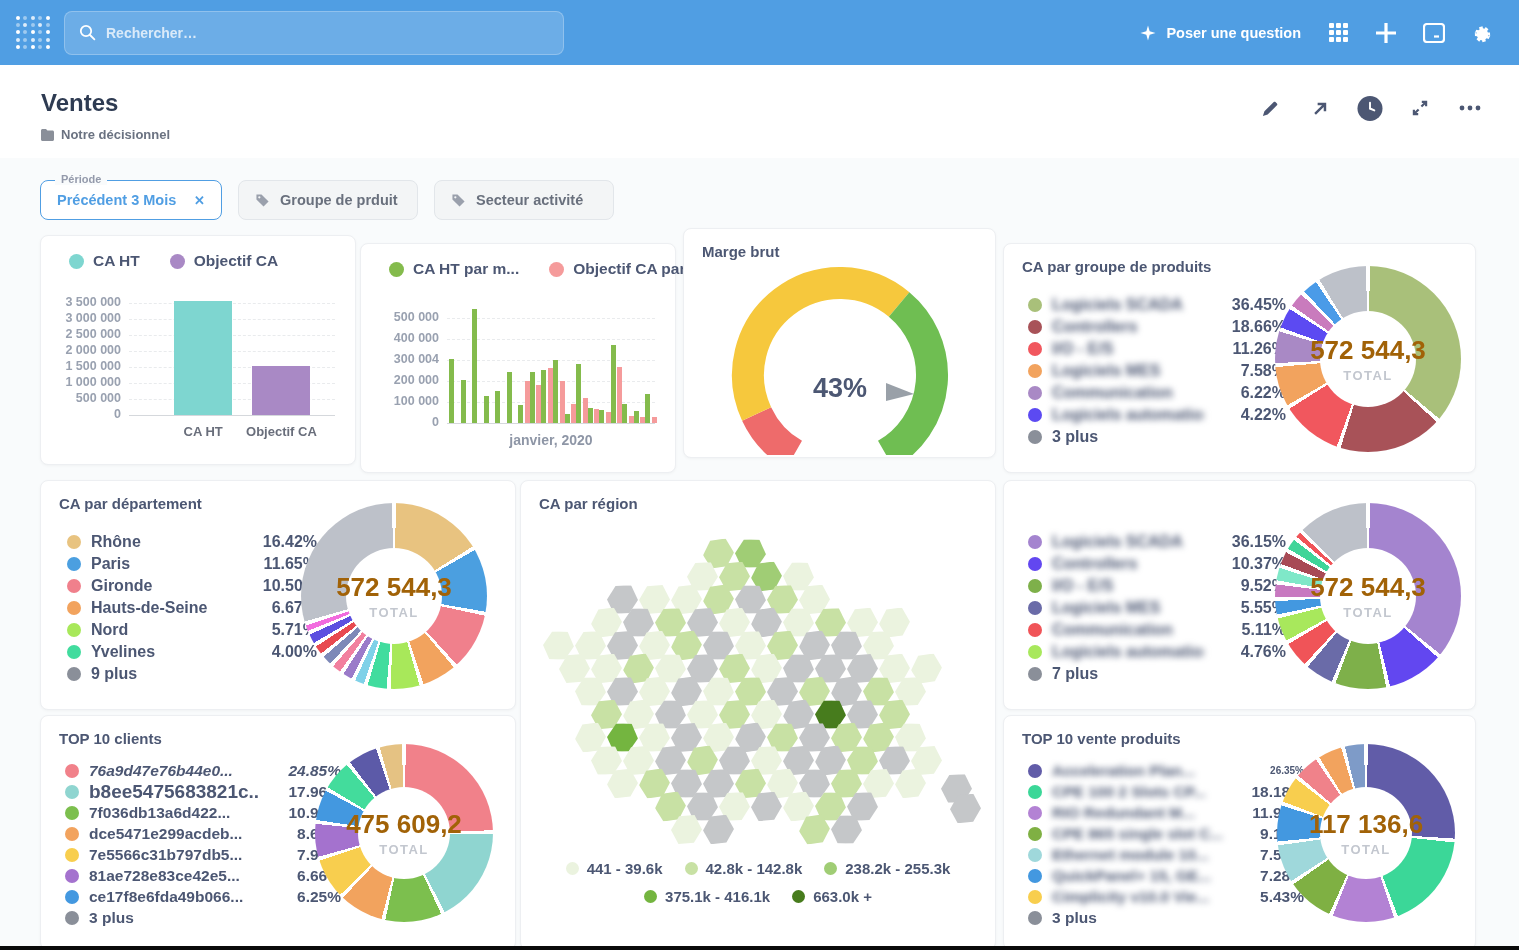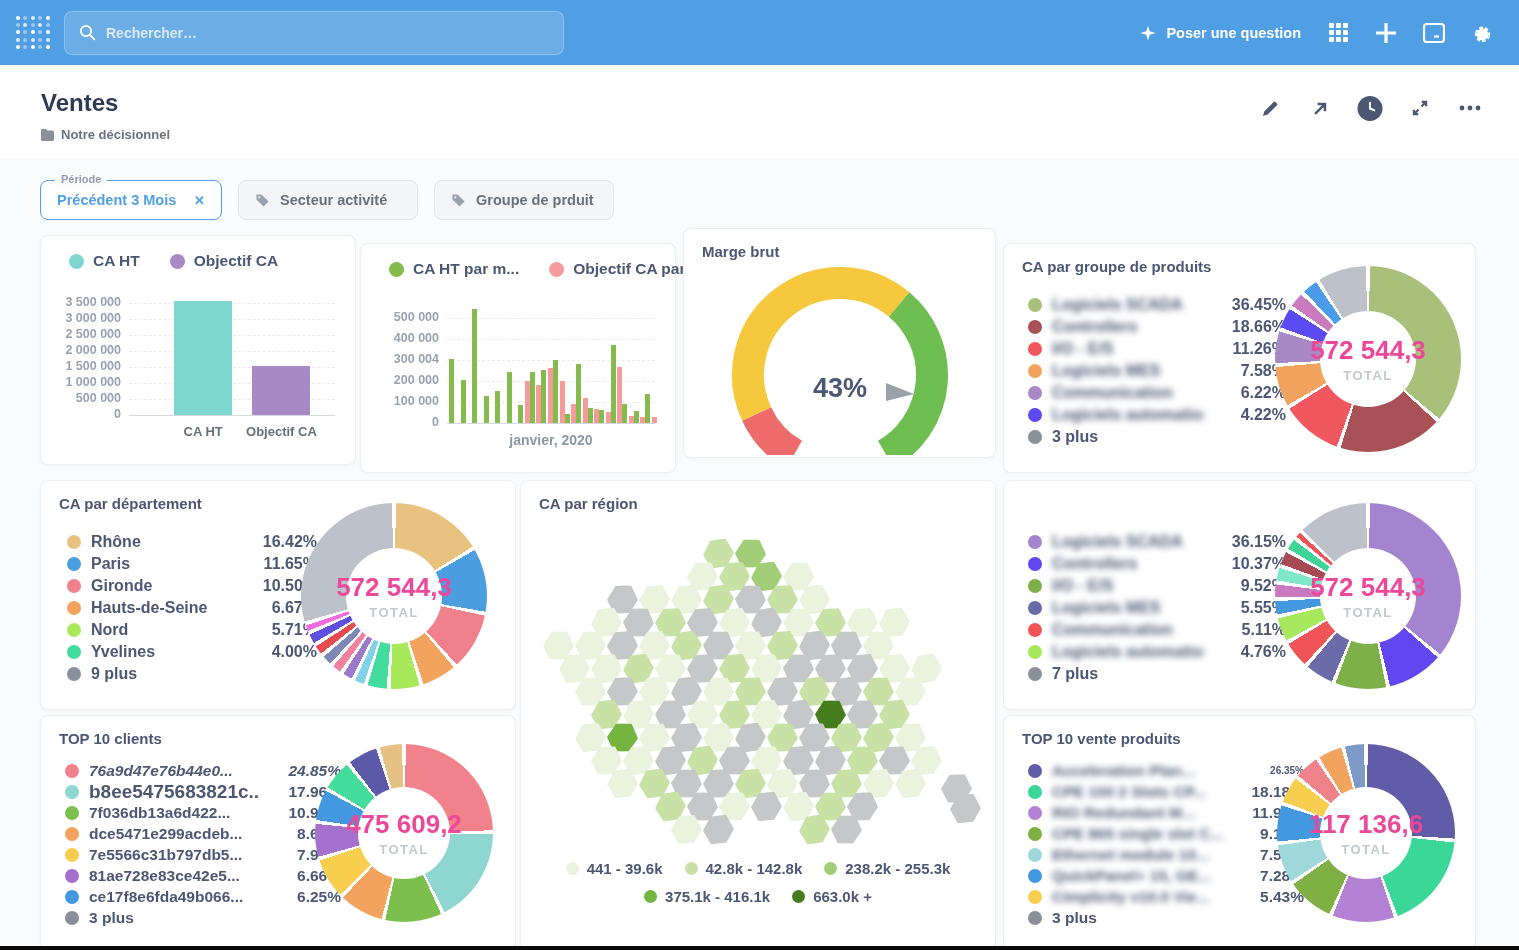--- a/index.html
+++ b/index.html
@@ -56,21 +56,21 @@
   
   .legend{position:absolute;}
   .lrow{display:flex;align-items:center;gap:10px;height:22px;cursor:pointer;}
   .ldot{width:14px;height:14px;border-radius:50%;flex:0 0 auto;}
   .llab{flex:1;font-size:16px;font-weight:700;color:#4C5773;white-space:nowrap;overflow:hidden;}
   .lpct{width:72px;text-align:right;font-size:16px;font-weight:700;color:#4C5773;}
   .blur{filter:blur(3px);}
   .donut{position:absolute;border-radius:50%;cursor:pointer;}
   .hole{position:absolute;left:24%;top:24%;width:52%;height:52%;border-radius:50%;background:#fff;
     display:flex;flex-direction:column;align-items:center;justify-content:center;}
-  .dval{font-size:26px;font-weight:700;color:#ec4899;white-space:nowrap;}
+  .dval{font-size:26px;font-weight:700;color:#a16207;white-space:nowrap;}
   .dtot{font-size:13px;font-weight:700;color:#C3C7CF;letter-spacing:1.5px;margin-top:2px;}
 
   
   .gauge-val{font-size:27px;font-weight:700;fill:#4C5773;}
 
   
   .map-grid{position:absolute;left:22px;top:58px;width:432px;height:320px;}
   .hex{position:absolute;width:31px;height:29px;
     clip-path:polygon(26% 4%,76% 0%,100% 50%,74% 96%,24% 100%,0% 52%);}
   .map-legend{position:absolute;left:0;right:0;display:flex;justify-content:center;gap:22px;
@@ -208,28 +208,28 @@
       <div class="chip active">
         <span class="chip-label">Période</span>
         <span>Précédent 3 Mois</span>
         <span class="chip-x">✕</span>
       </div>
       <div class="chip idle">
         <svg width="15" height="15" viewBox="0 0 16 16">
           <path d="M1.5 1.5h5.4l7.6 7.6-5.4 5.4-7.6-7.6z" fill="#9AA0AC"></path>
             <circle cx="4.6" cy="4.6" r="1.2" fill="#F3F5F6"></circle>
         </svg>
-        <span>Secteur activité</span>
+        <span>Groupe de prduit</span>
       </div>
       <div class="chip idle">
         <svg width="15" height="15" viewBox="0 0 16 16">
           <path d="M1.5 1.5h5.4l7.6 7.6-5.4 5.4-7.6-7.6z" fill="#9AA0AC"></path>
             <circle cx="4.6" cy="4.6" r="1.2" fill="#F3F5F6"></circle>
         </svg>
-        <span>Groupe de prduit</span>
+        <span>Secteur activité</span>
       </div>
     </div>
 
     <div class="card" style="left:40px;top:77px;width:316px;height:230px;">
       <div class="bar-legend">
           <div class="bl-item">
             <span class="bl-dot" style="background: rgb(126, 214, 208);"></span>
             <span>CA HT</span>
           </div>
           <div class="bl-item">

